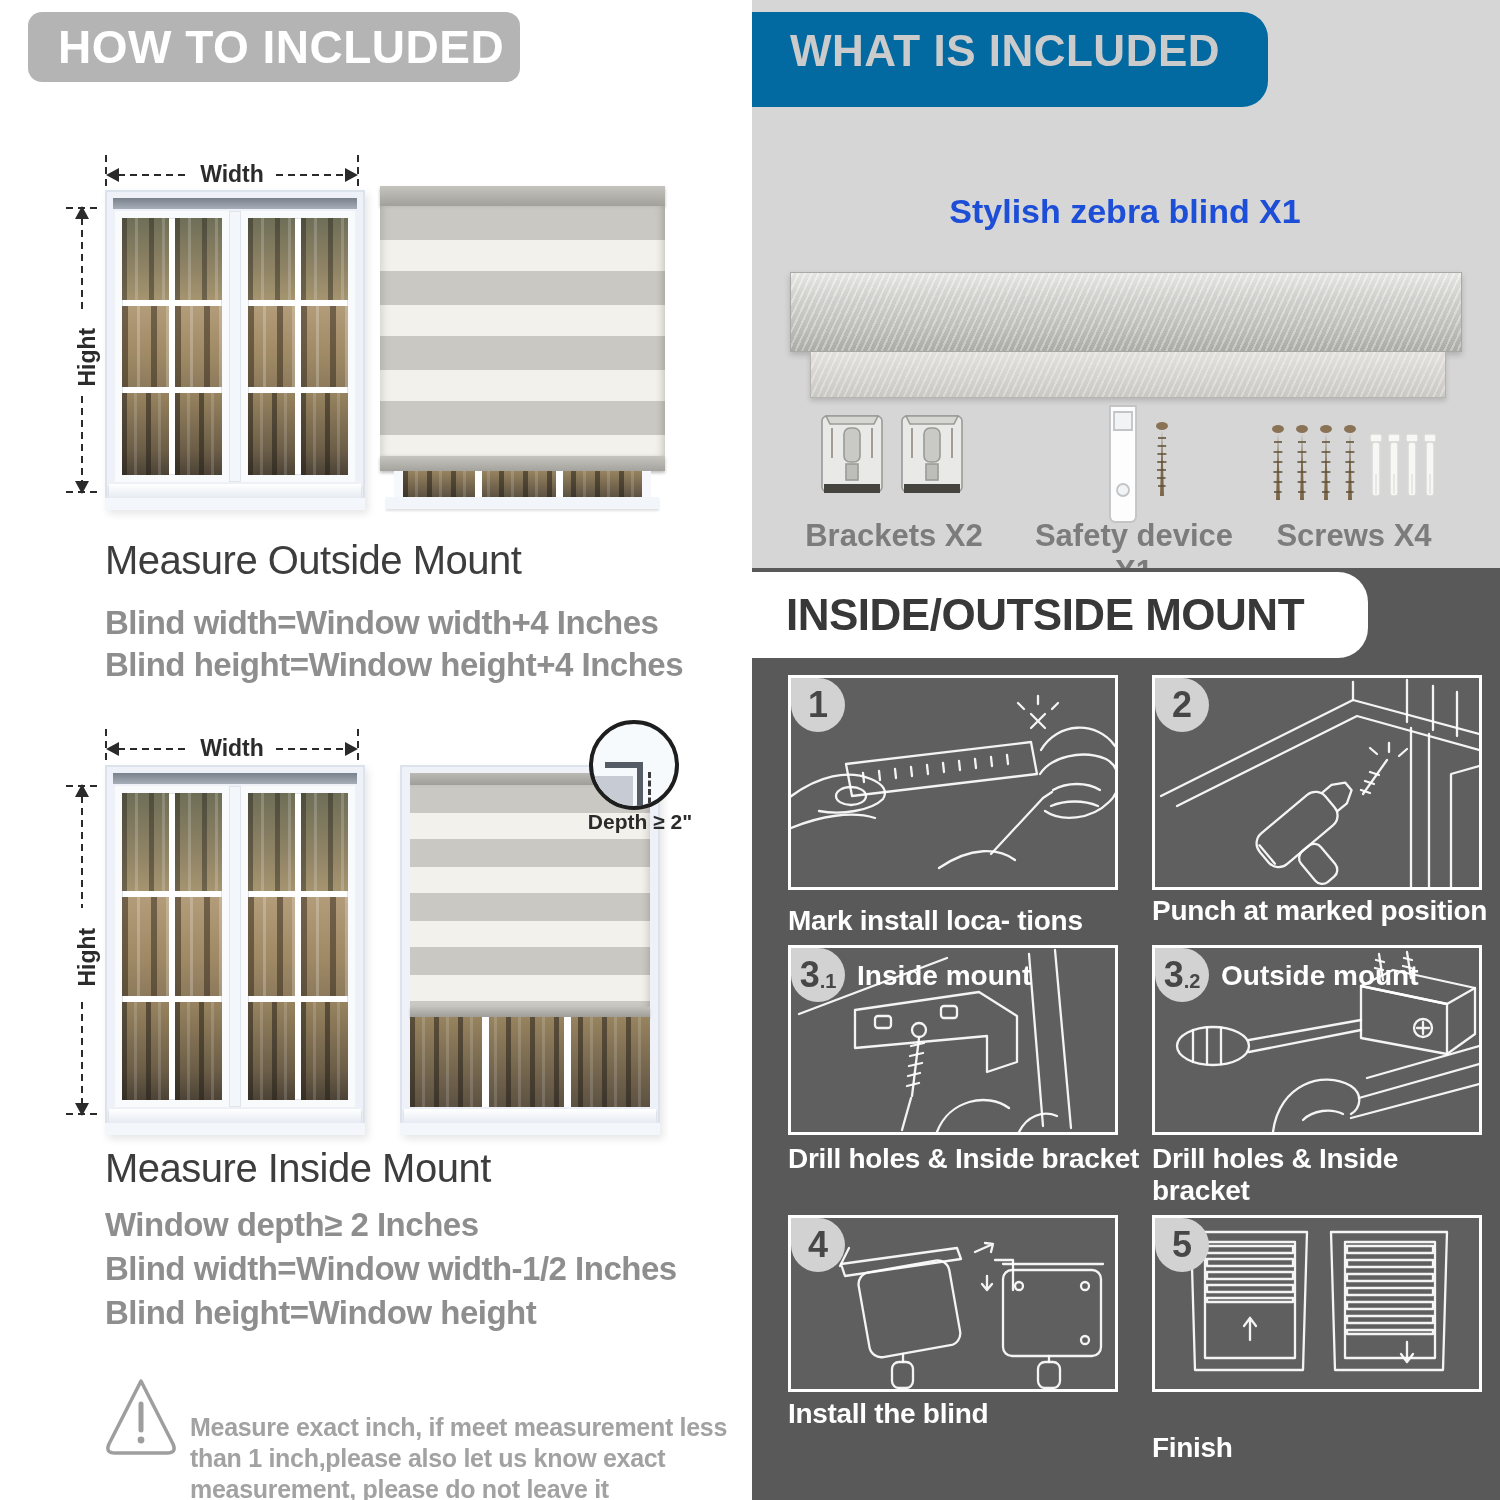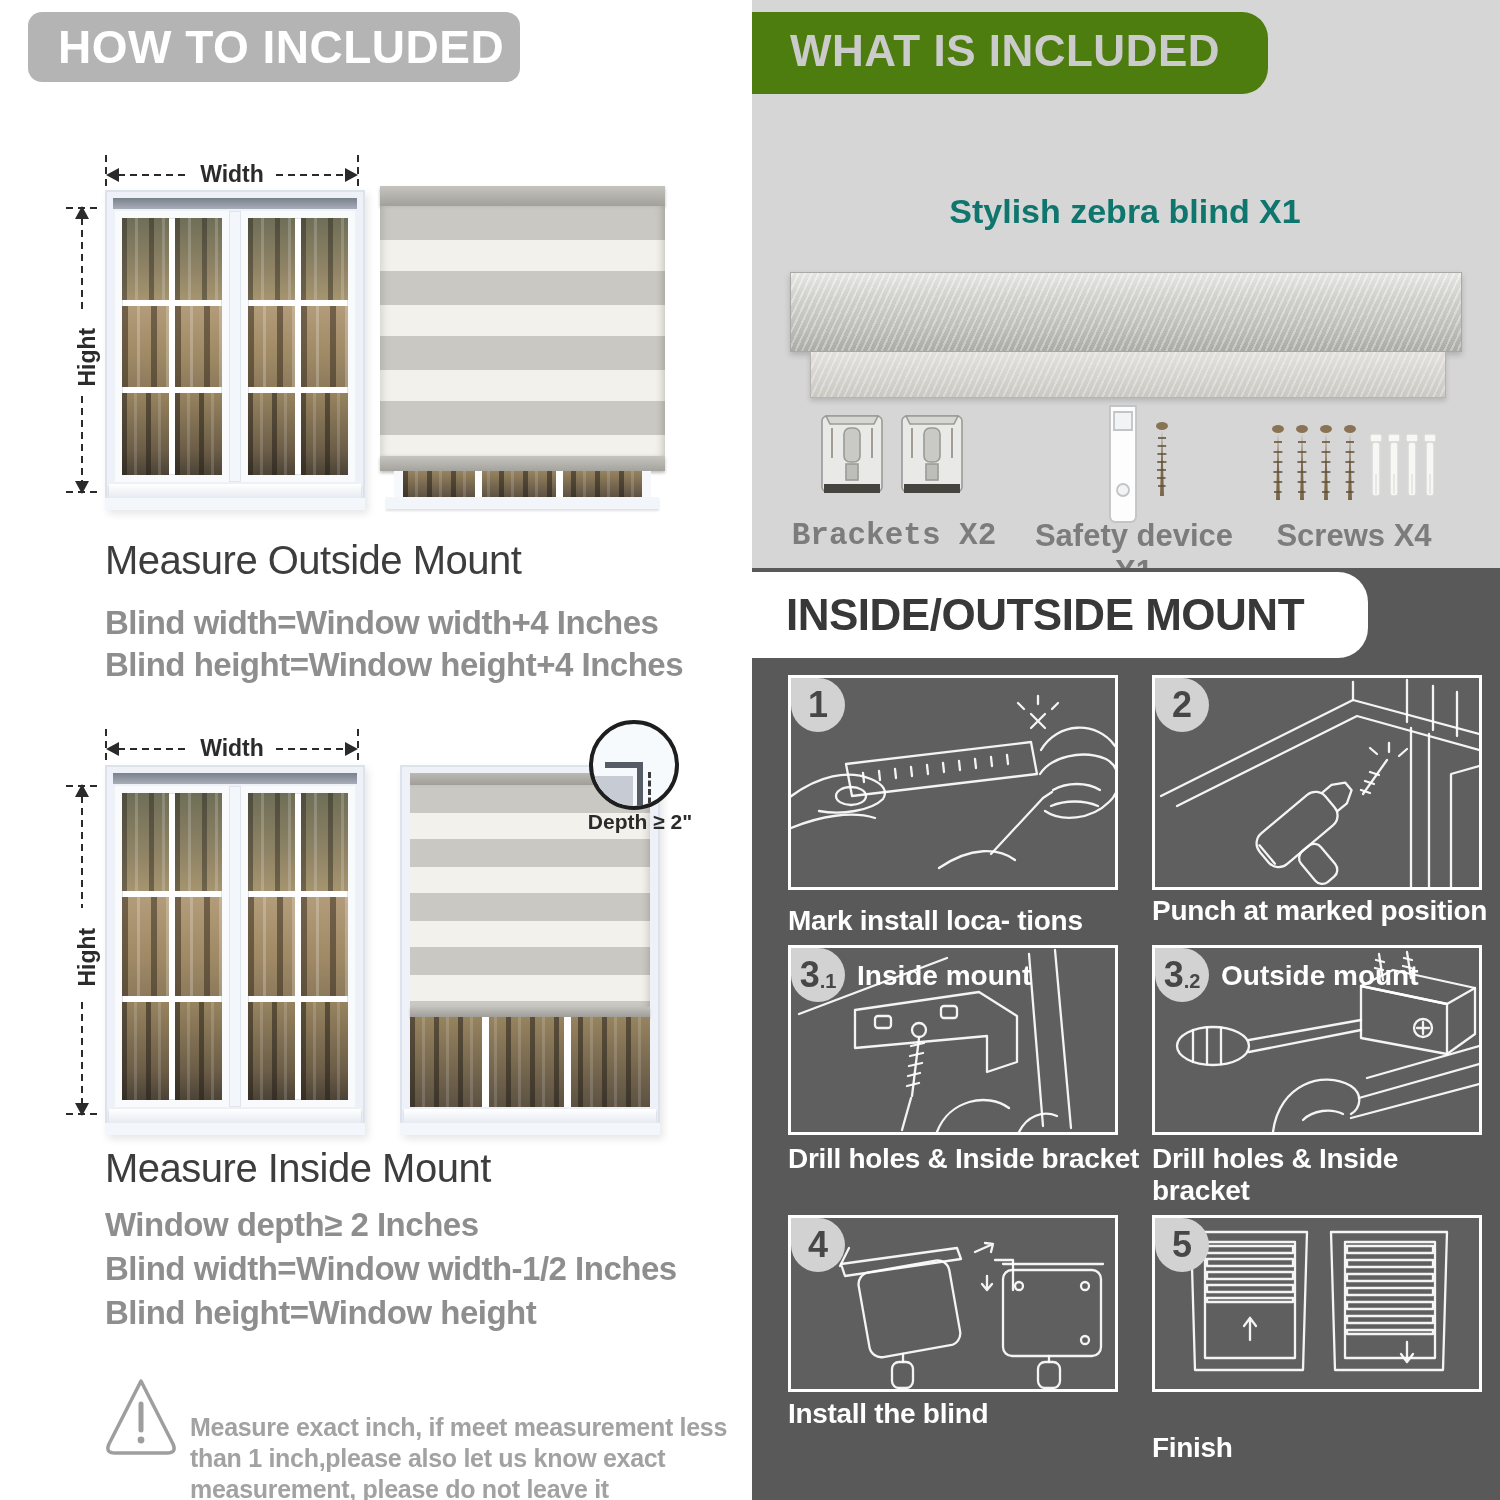--- a/index.html
+++ b/index.html
@@ -55,23 +55,23 @@
   .dc-l1{position:absolute;left:12px;top:38px;width:38px;height:6px;background:#565c66;}
   .dc-l2{position:absolute;left:44px;top:38px;width:6px;height:44px;background:#565c66;}
   .dc-l3{position:absolute;left:55px;top:48px;width:0;height:40px;border-left:3px dashed #3a3a3a;}
   .dc-l4{position:absolute;left:0px;top:52px;width:40px;height:30px;background:#c7ccd4;}
   .depth-lbl{left:570px;top:810px;width:140px;height:26px;font-weight:bold;font-size:21px;color:#2b2b2b;text-align:center;}
 
   .warn-text{font-weight:bold;font-size:25px;line-height:31px;color:#a2a2a2;letter-spacing:-.3px;margin-top:41px;}
 
   
   .right-top{left:752px;top:0;width:748px;height:568px;background:#d6d6d6;}
-  .hdr-included{position:absolute;left:0;top:12px;width:516px;height:82px;background:#4d7c0f;border-radius:0 26px 26px 0;
+  .hdr-included{position:absolute;left:0;top:12px;width:516px;height:95px;background:#0369a1;border-radius:0 26px 26px 0;
                 color:#cbcbcb;font-weight:bold;font-size:44px;line-height:78px;padding-left:38px;box-sizing:border-box;letter-spacing:.5px;}
-  .prod-lbl{position:absolute;left:40px;top:192px;width:666px;text-align:center;font-weight:bold;font-size:34px;color:#0f766e;}
+  .prod-lbl{position:absolute;left:40px;top:192px;width:666px;text-align:center;font-weight:bold;font-size:34px;color:#1d4ed8;}
   .bar-top{position:absolute;left:38px;top:272px;width:672px;height:80px;border:1px solid #a9a9a5;box-sizing:border-box;
            background:repeating-linear-gradient(115deg,rgba(255,255,255,.28) 0 2px,rgba(0,0,0,.03) 2px 6px),
            linear-gradient(180deg,#ececea 0%,#d8d8d5 30%,#c2c2be 72%,#b0b0ac 100%);box-shadow:0 3px 6px rgba(0,0,0,.18);}
   .bar-bot{position:absolute;left:58px;top:352px;width:636px;height:46px;border:1px solid #b5b4b0;border-top:none;box-sizing:border-box;
            background:repeating-linear-gradient(115deg,rgba(255,255,255,.25) 0 2px,rgba(0,0,0,.02) 2px 6px),
            linear-gradient(180deg,#e6e5e1,#cdccc7);box-shadow:0 3px 5px rgba(0,0,0,.15);}
   .part-lbl{position:absolute;top:518px;width:220px;text-align:center;font-weight:bold;font-size:31px;color:#7c7c7c;}
 
   
   .dark{left:752px;top:568px;width:748px;height:932px;background:#595959;}
@@ -312,21 +312,21 @@
             </g>
           <g transform="translate(158,10)">
               <rect x="0" y="0" width="12" height="8" rx="2"></rect>
               <rect x="2" y="8" width="8" height="54" rx="3"></rect>
               <path d="M6 40 V60" stroke="#e2e2df"></path>
             </g>
         </g>
       </g>
     </svg>
 
-    <div class="part-lbl" style="left:32px;font-family:Liberation Mono, monospace;">Brackets X2</div>
+    <div class="part-lbl" style="left:32px;">Brackets X2</div>
     <div class="part-lbl" style="left:272px;">Safety device X1</div>
     <div class="part-lbl" style="left:492px;">Screws X4</div>
   </div>
 
   <div class="abs dark">
     <div class="hdr-mount">INSIDE/OUTSIDE MOUNT</div>
 
     <div class="panel" style="left:36px;top:107px;height:215px;">
       <svg class="lineart" viewBox="0 0 324 209">
         <path d="M-5,122 C28,96 58,92 80,101 C92,106 97,113 92,121 C80,133 50,137 28,133"></path>

